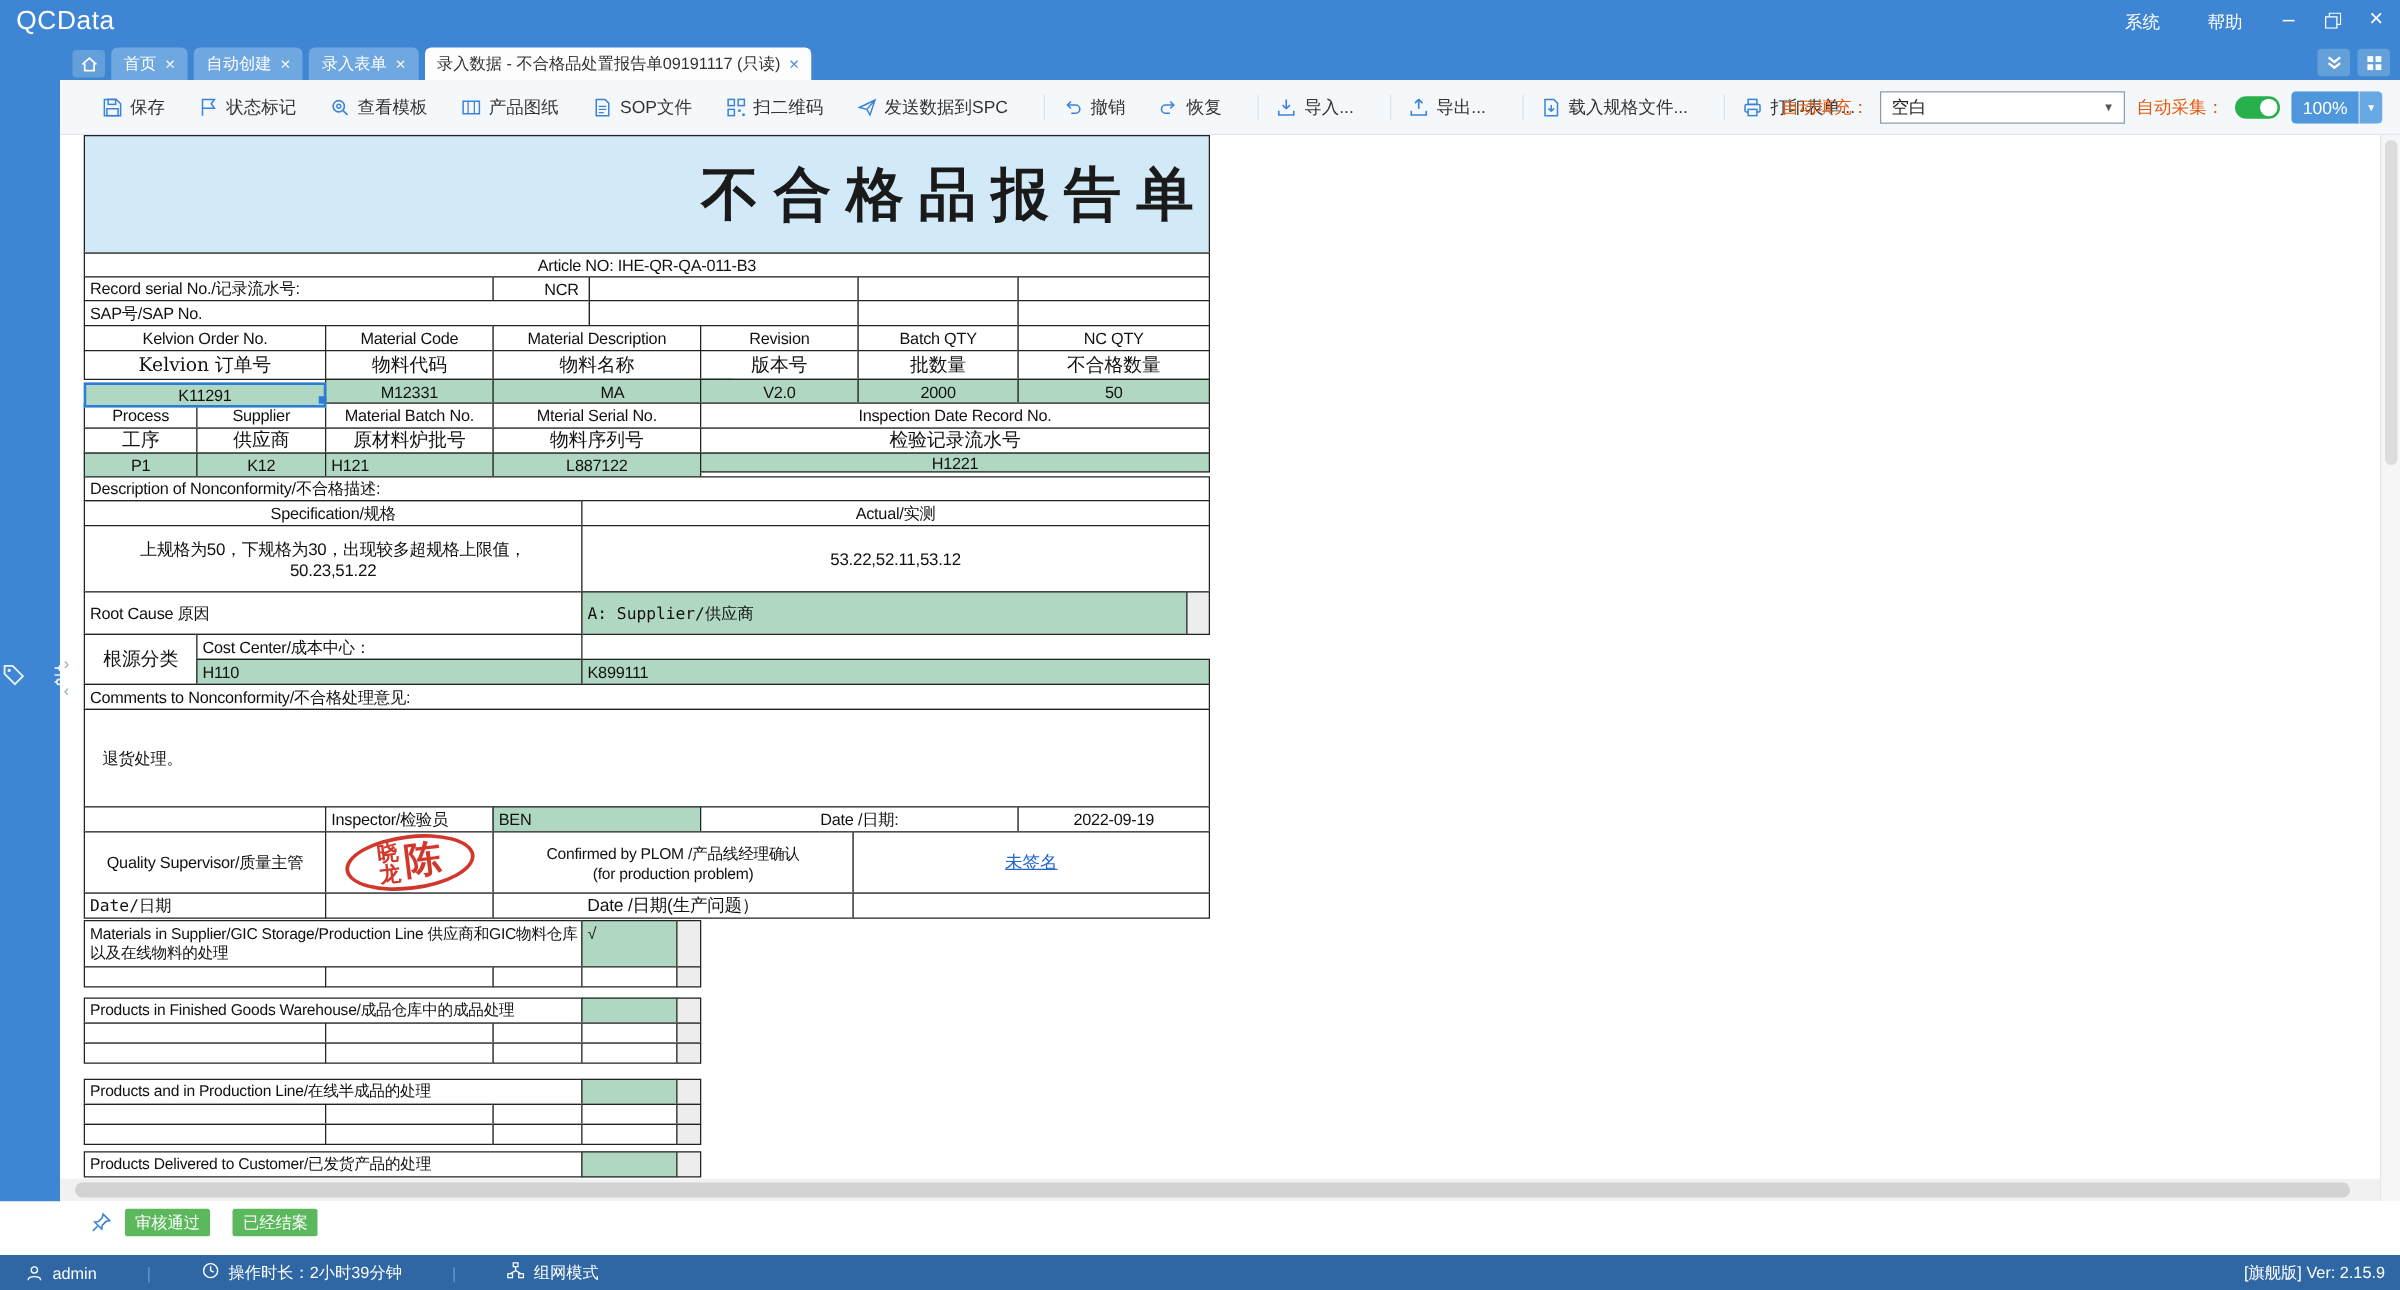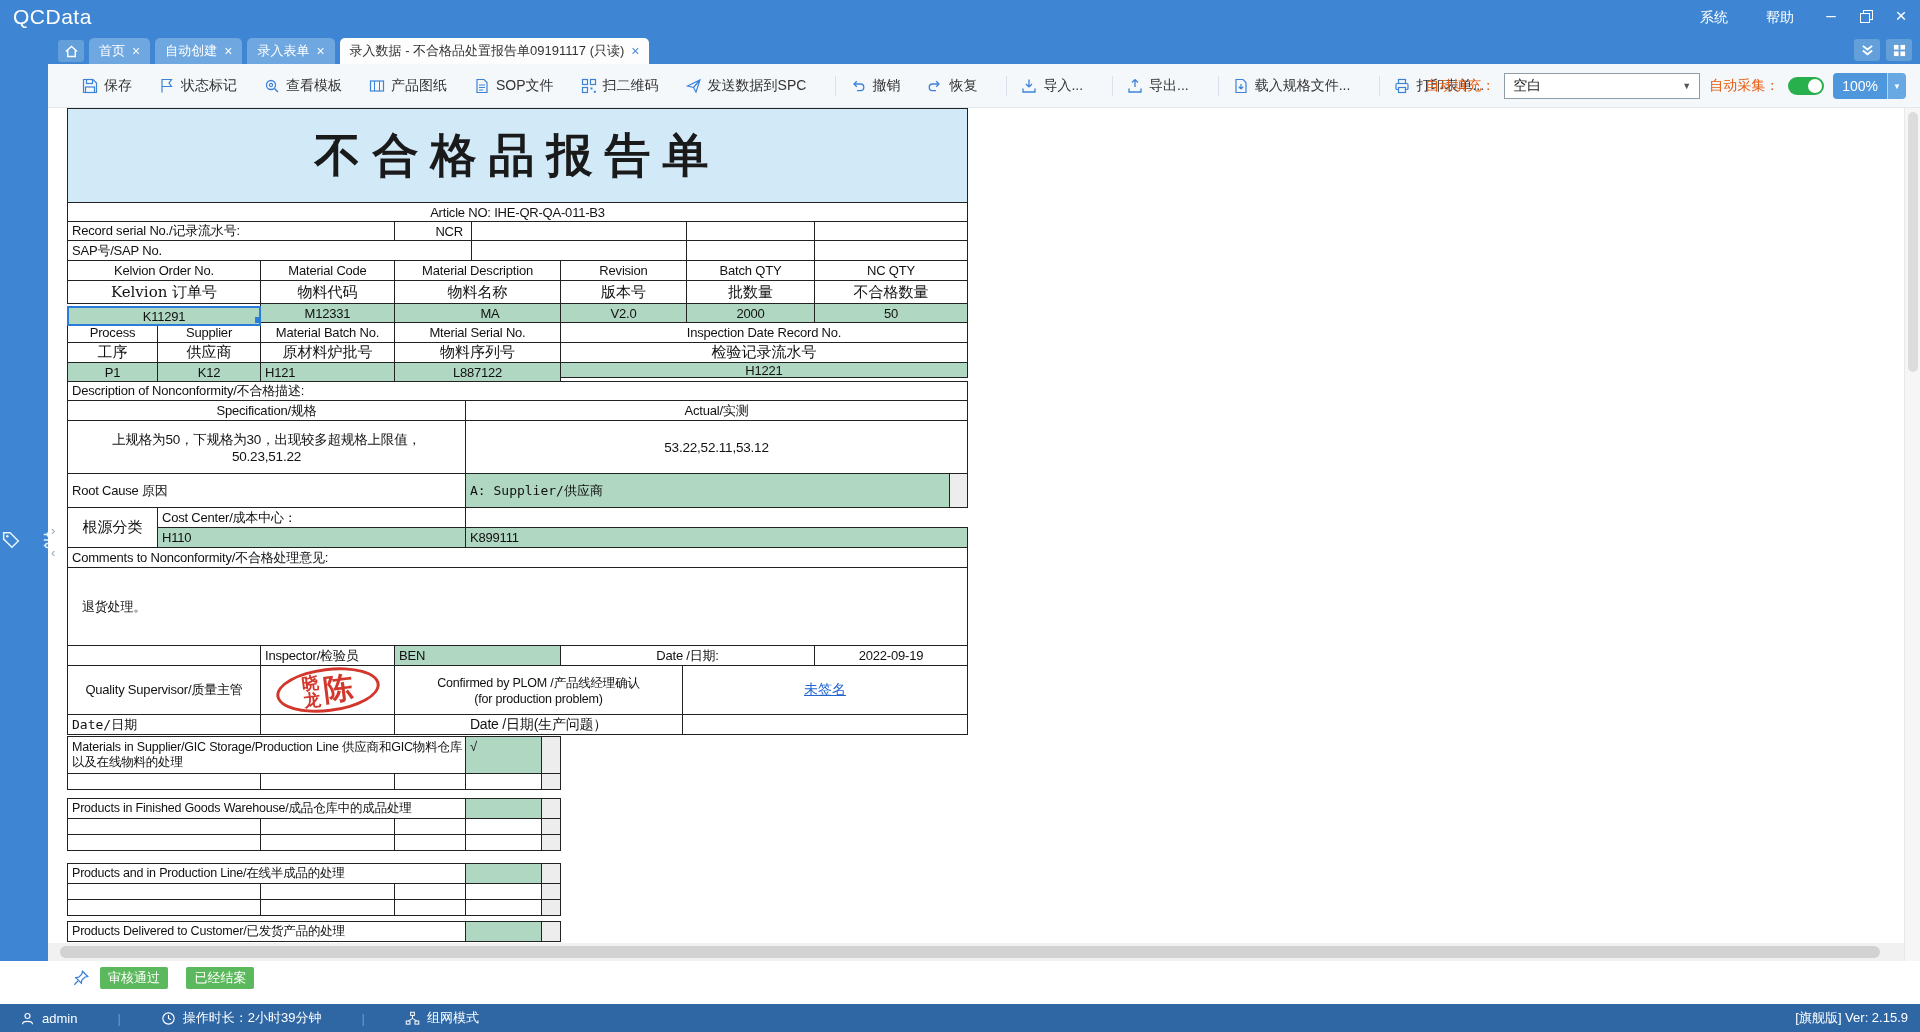--- a/index.html
+++ b/index.html
@@ -59,34 +59,34 @@
   #hscroll { position:absolute; left:48px; top:943px; width:1856px; height:18px; background:#f1f1f1; }
   #hscroll .thumb { position:absolute; left:12px; top:3px; width:1820px; height:12px; background:#d2d2d2; border-radius:6px; }
 
   
   #footer { position:absolute; left:0; top:961px; width:1920px; height:43px; background:#fff; }
   .badge { display:inline-flex; align-items:center; height:22px; padding:0 8px; background:#5cb85c;
            color:#fff; font-size:13px; border-radius:2px; margin-right:14px; }
   #statusbar { position:absolute; left:0; top:1004px; width:1920px; height:28px; background:#2f67a5;
                color:#fff; font-size:13px; display:flex; align-items:center; }
   .sb-sep { color:#6d97c5; margin:0 40px; }
-  .sb-item { display:flex; align-items:center; gap:7px; }
+  .sb-item { display:flex; gap:7px; }
 
   
   #form { position:absolute; left:67px; top:108px; width:901px; height:834px; }
   .cell { position:absolute; border:1px solid #222; background:#fff; display:flex; align-items:center;
           justify-content:center; font-size:13px; color:#111; letter-spacing:-.2px; overflow:visible; }
   .cell.left { justify-content:flex-start; padding-left:4px; }
   .cell.right { justify-content:flex-end; padding-right:8px; }
   .green { background:#b0d7c2; }
   .strip { background:#ededed; }
   .serifcn { font-family:"DejaVu Serif", serif; font-size:15px; letter-spacing:0;text-align:center; }
   .mono { font-family:"DejaVu Sans Mono", monospace; font-size:13px; letter-spacing:0; }
   .small { font-size:12.5px; line-height:1.2; }
-  #form-title-cell { background:#d2eaf8; }
+  #form-title-cell { background:#d2eaf8;justify-content:flex-end; }
   #form-title-text { font-family:"DejaVu Serif", serif; font-size:46px; font-weight:bold; letter-spacing:12px; color:#1a1a1a; }
   .sel { border:2px solid #2b7cd9; z-index:3; }
   .sel-handle { position:absolute; right:-4px; bottom:-4px; width:6px; height:6px; background:#2b7cd9; z-index:4; }
   .stamp { width:104px; height:44px; border:3px solid #d3372c; border-radius:50%; transform:rotate(-7deg);
            display:flex; align-items:center; justify-content:center; color:#d3372c;
            font-family:"DejaVu Serif", serif; font-weight:bold; background:transparent; }
   .stamp .col { display:flex; flex-direction:column; line-height:1; font-size:17px; }
   .stamp .big { font-size:30px; margin-left:4px; line-height:1; }
   .linkcell a, .link { color:#2166cf; text-decoration:underline; font-size:14px; cursor:pointer; letter-spacing:0; }
   svg { display:block; }

